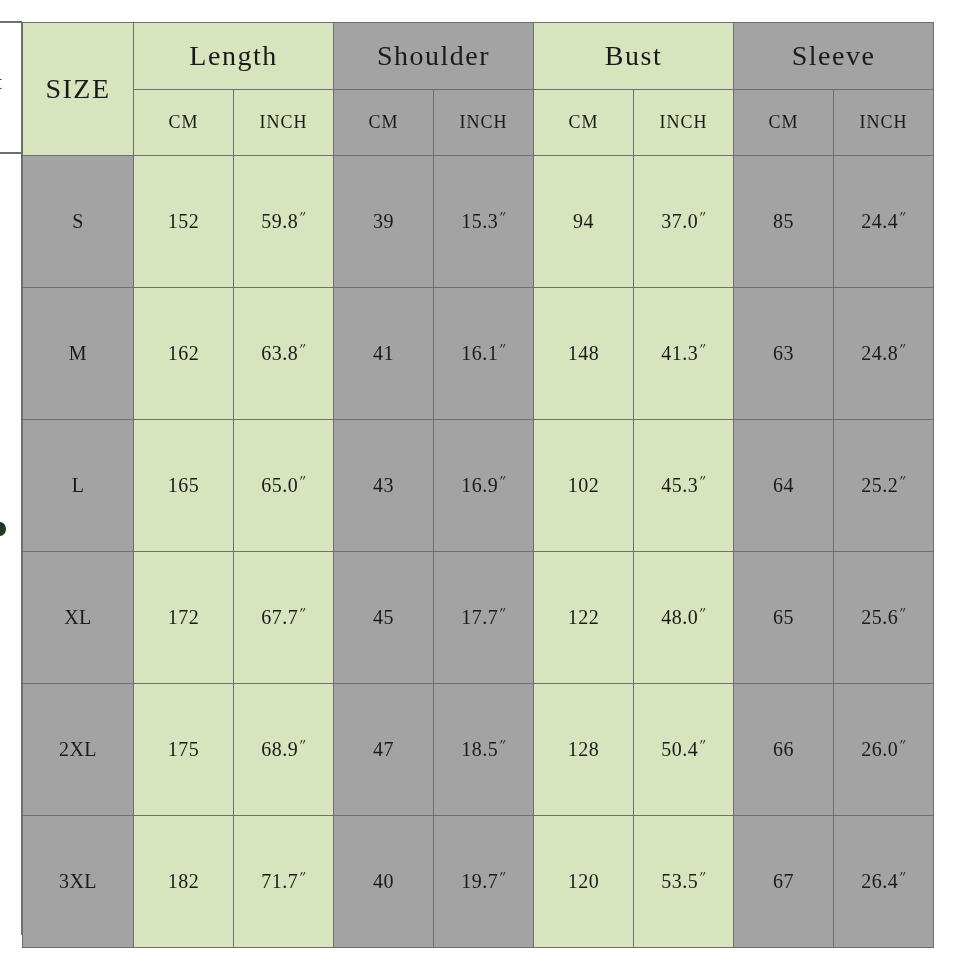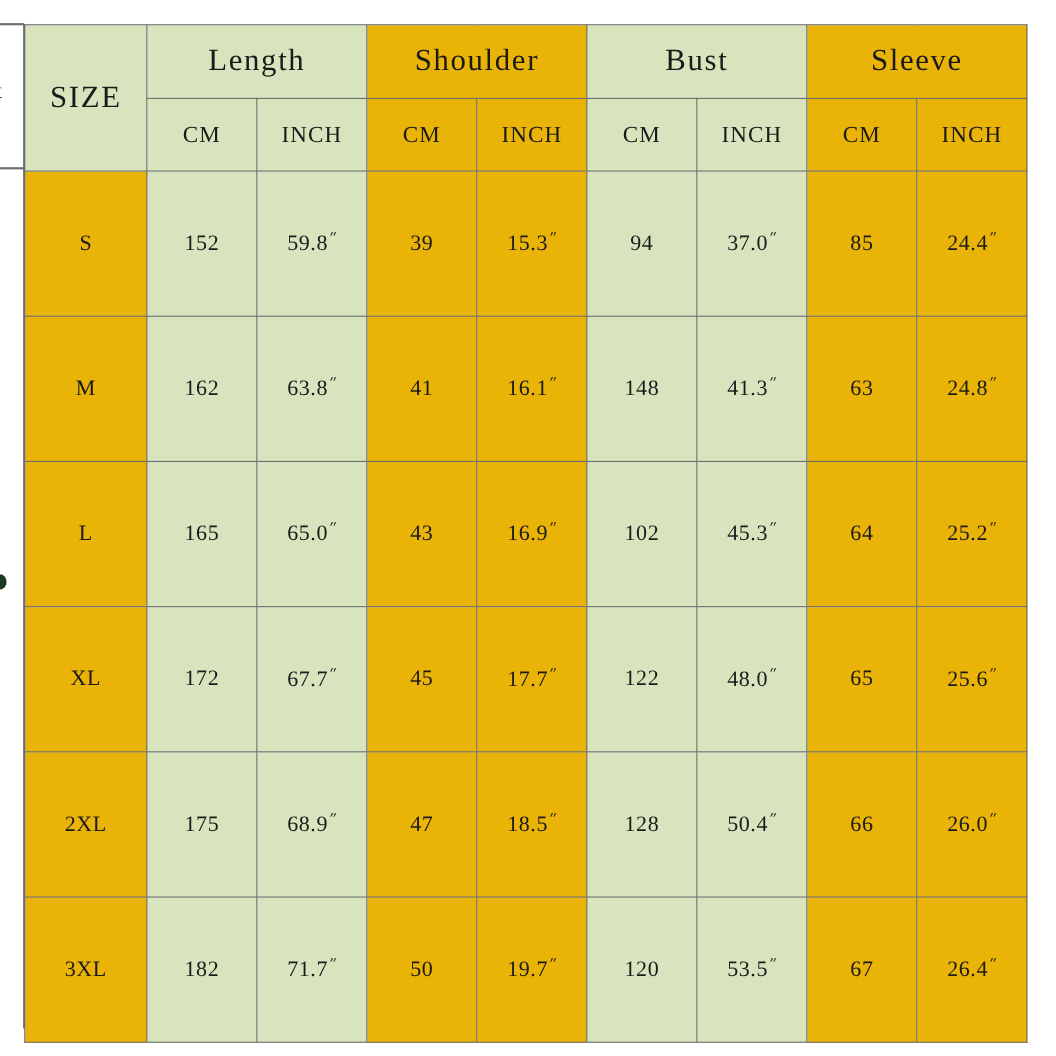--- a/index.html
+++ b/index.html
@@ -87,40 +87,40 @@
     font-family: "Liberation Serif", serif;
     color: #1a1a1a;
     padding: 0;
   }
 
   
   col.c-size  { width: 111px; }
   col.c-data  { width: 100px; }
 
   tr.hdr-top th { height: 66px; font-size: 28px; letter-spacing: 1.5px; }
-  tr.hdr-sub th { height: 65px; font-size: 21px; letter-spacing: 1px; }
+  tr.hdr-sub th { height: 65px; font-size: 18px; letter-spacing: 1px; }
 
   th.size-cell {
     font-size: 18px;
     letter-spacing: 1.5px;
   }
 
   tr.body-row td {
     height: 131px;
     font-size: 20px;
     letter-spacing: 0.5px;
   }
 
   td.size-label {
     font-size: 21px;
     letter-spacing: 1px;
   }
 
   .hl { background: #d8e4bd; }
-  .plain { background: #eab308; }
+  .plain { background: #a3a3a3; }
 
   .inchmark {
     font-size: 15px;
     vertical-align: 0.42em;
     margin-left: 1px;
     display: inline-block;
     transform: skewX(-12deg);
   }
 
   .cellval { display: inline-block; white-space: nowrap; }
@@ -220,21 +220,21 @@
           <td class="plain"><span class="cellval">18.5<span class="inchmark">″</span></span></td>
           <td class="hl"><span class="cellval">128</span></td>
           <td class="hl"><span class="cellval">50.4<span class="inchmark">″</span></span></td>
           <td class="plain"><span class="cellval">66</span></td>
           <td class="plain"><span class="cellval">26.0<span class="inchmark">″</span></span></td>
         </tr>
         <tr class="body-row">
           <td class="size-label plain">3XL</td>
           <td class="hl"><span class="cellval">182</span></td>
           <td class="hl"><span class="cellval">71.7<span class="inchmark">″</span></span></td>
-          <td class="plain"><span class="cellval">50</span></td>
+          <td class="plain"><span class="cellval">40</span></td>
           <td class="plain"><span class="cellval">19.7<span class="inchmark">″</span></span></td>
           <td class="hl"><span class="cellval">120</span></td>
           <td class="hl"><span class="cellval">53.5<span class="inchmark">″</span></span></td>
           <td class="plain"><span class="cellval">67</span></td>
           <td class="plain"><span class="cellval">26.4<span class="inchmark">″</span></span></td>
         </tr>
       </tbody>
   </table>
 
 </div>

